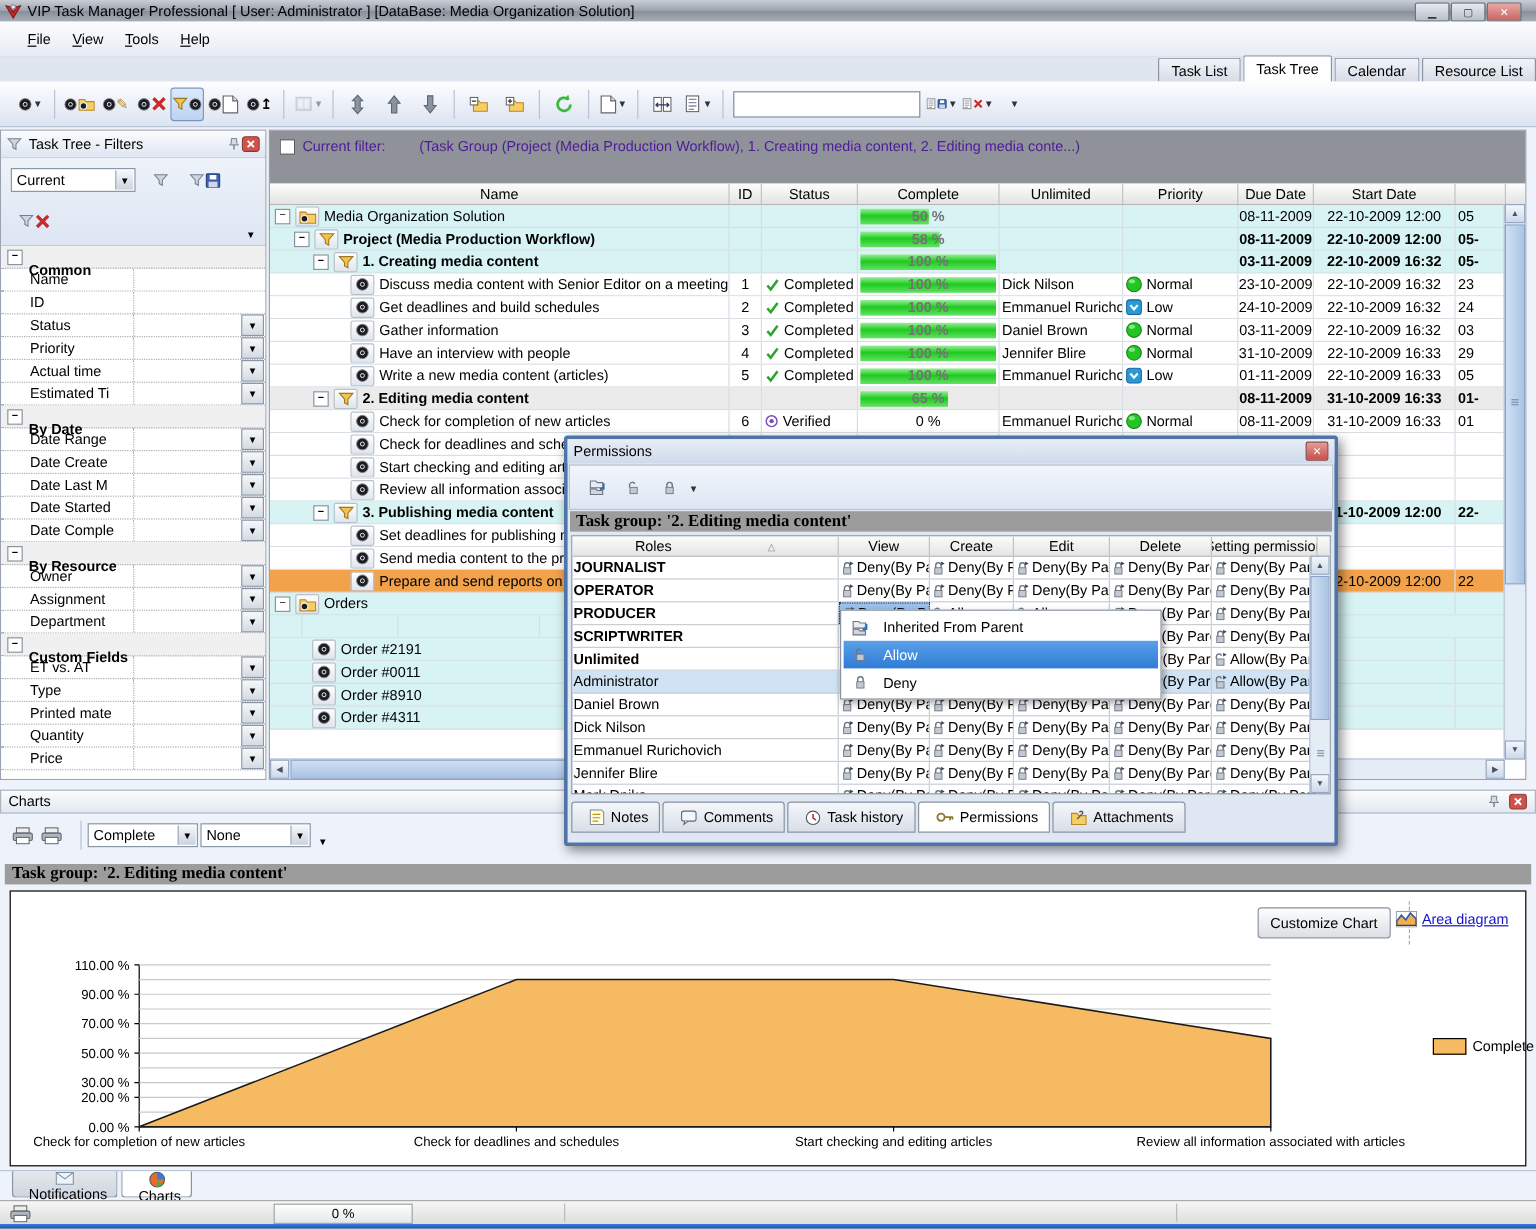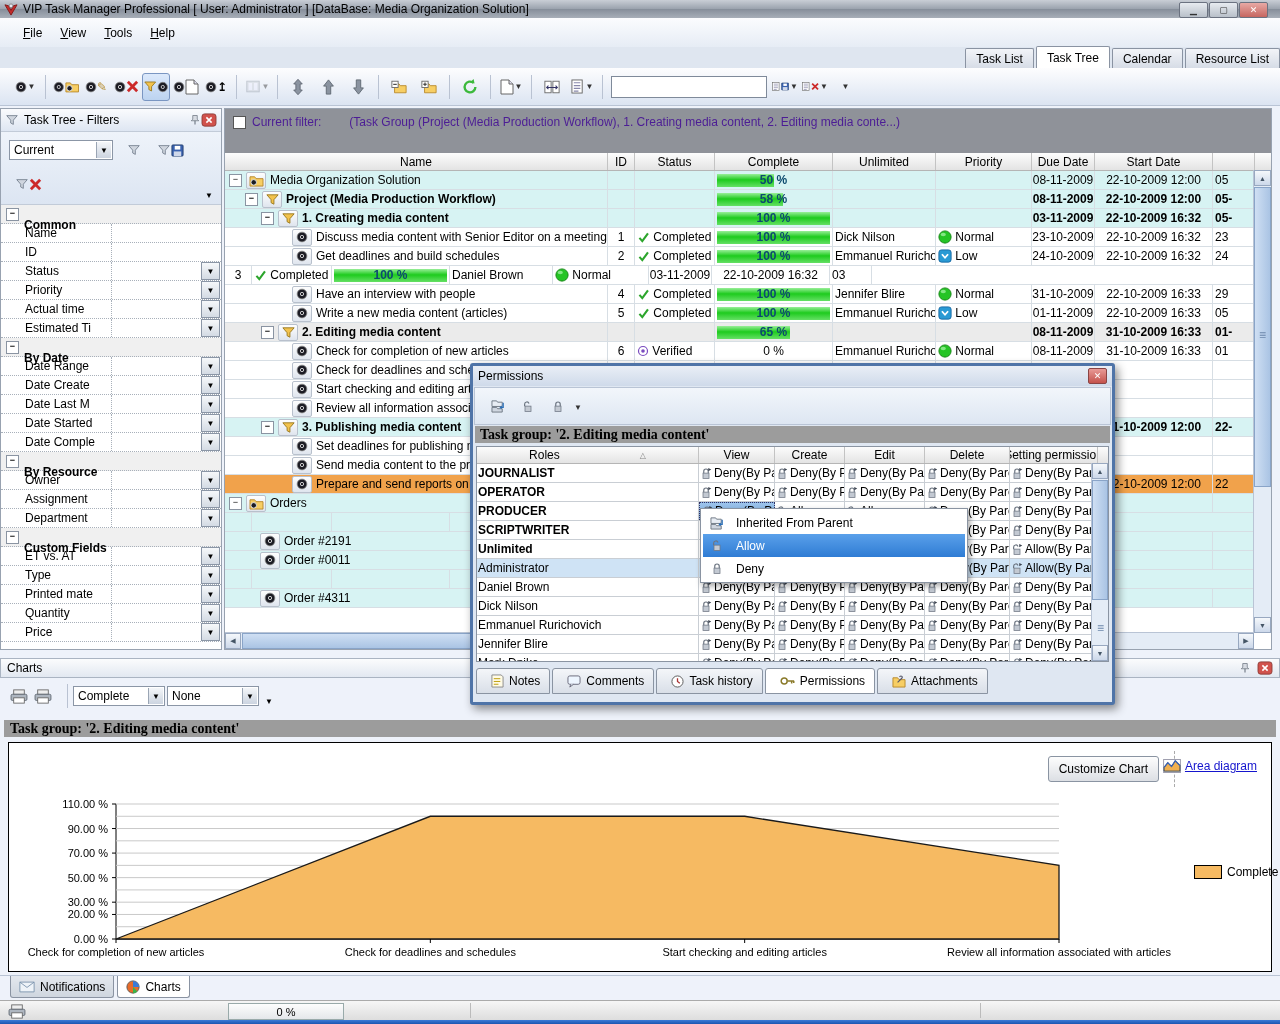--- a/index.html
+++ b/index.html
@@ -79,21 +79,21 @@
   .bg-orange{background:#f1a24b;}
   .grow.b{font-weight:bold;}
   .tree{display:flex;align-items:center;}
   .texp{width:11px;height:11px;border:1px solid #8a94a2;background:#fff;font-size:9px;line-height:9px;
     text-align:center;margin-right:4px;flex:none;}
   .ticon{width:18px;height:15px;border:1px solid #b8c0cc;border-radius:2px;background:linear-gradient(#fefefe,#dfe5ee);
     display:flex;align-items:center;justify-content:center;margin-right:4px;flex:none;}
   .cbar{position:relative;width:100%;height:13px;}
   .cbar .fill{position:absolute;left:0;top:0;bottom:0;background:linear-gradient(#98ef98,#1ecb1e 45%,#65e065);}
   .cbar .txt{position:absolute;left:0;right:0;top:0;bottom:0;display:flex;align-items:center;justify-content:center;
-    color:#0c4a6e;font-weight:bold;font-size:12px;}
+    color:#737373;font-weight:bold;font-size:12px;}
   .cbar .txt.zero{color:#000;font-weight:normal;}
   .cent{justify-content:center;}
   
   .vscroll{position:absolute;right:0;top:61px;bottom:16px;width:17px;background:#e4ecf6;border-left:1px solid #b9c4d5;}
   .sbtn{position:absolute;left:0;right:0;height:16px;background:linear-gradient(#f5f8fb,#ccd8ea);
     border:1px solid #98a8c0;box-sizing:border-box;display:flex;align-items:center;justify-content:center;font-size:7px;color:#456;}
   .vthumb{position:absolute;left:0;right:0;top:17px;height:300px;background:linear-gradient(90deg,#cfdff3,#aac4e4);
     border:1px solid #89a4c8;box-sizing:border-box;}
   .vthumb:after{content:"≡";position:absolute;left:4px;top:140px;color:#6c87ab;}
   .hscroll{position:absolute;left:0;bottom:0;right:17px;height:16px;background:#e4ecf6;border-top:1px solid #b9c4d5;}
@@ -112,21 +112,21 @@
   #chdash{position:absolute;right:96px;top:8px;bottom:190px;border-left:1px dashed #aaa;height:36px;}
   #arealink{position:absolute;right:14px;top:16px;display:flex;align-items:center;color:#1515cd;}
   #arealink span{text-decoration:underline;margin-left:4px;}
   .xlab{position:absolute;transform:translateX(-50%);top:203px;font-size:11px;white-space:nowrap;}
   #legend{position:absolute;left:1185px;top:122px;display:flex;align-items:center;}
   #legend .sw{width:26px;height:12px;background:#f6ba62;border:1px solid #000;margin-right:5px;}
   
   #btabs{position:absolute;left:0;top:975px;width:1280px;height:25px;background:#eef2fa;border-top:1px solid #b9c4d5;
     display:flex;align-items:flex-start;padding-left:10px;}
   .btab{height:21px;padding:0 8px;border:1px solid #8a93a2;border-top:none;margin-right:3px;border-radius:0 0 3px 3px;
-    background:linear-gradient(#e4e8ee,#cfd6df);display:flex;align-items:center;}
+    background:linear-gradient(#e4e8ee,#cfd6df);display:flex;align-items:center;flex-direction:column;}
   .btab.active{background:#fff;}
   .btab .bl{margin-left:5px;}
   #statusbar{position:absolute;left:0;top:1000px;width:1280px;height:20px;
     background:linear-gradient(#f6f6f6,#dcdcdc);border-top:1px solid #aaa;display:flex;align-items:center;}
   #progress{position:absolute;left:228px;top:2px;width:114px;height:15px;border:1px solid #9aa;
     background:linear-gradient(#fdfdfd,#e4e7ea);display:flex;align-items:center;justify-content:center;font-size:11px;}
   .ssep{position:absolute;top:2px;height:15px;border-left:1px solid #bbb;}
   #bluestrip{position:absolute;left:0;top:1020px;width:1280px;height:4px;background:linear-gradient(#3a7bd8,#1c55b0);}
   
   #dialog{position:absolute;left:470px;top:363px;width:645px;height:342px;background:#dfe7f2;
@@ -684,20 +684,30 @@
                 <path d="M4.5 6l3.5 4 3.5-4" fill="none" stroke="#fff" stroke-width="2"></path>
               </svg>
             </span>
             <span>&nbsp;Low</span>
           </div>
           <div class="gcell cent" style="width: 63px;">24-10-2009</div>
           <div class="gcell cent" style="width: 118px;">22-10-2009 16:32</div>
           <div class="gcell" style="width: 42px;">24</div>
         </div>
         <div class="grow bg-white">
+          <div class="gcell tree" style="width: 383px; padding-left: 52px;">
+            <span style="width: 15px; flex: 0 0 auto;"></span>
+            <span class="ticon">
+              <svg width="12" height="12" viewBox="0 0 16 16">
+                <circle cx="8" cy="8" r="6.5" fill="#1c1c24" stroke="#888"></circle>
+                <circle cx="8" cy="8" r="2.2" fill="none" stroke="#fff"></circle>
+              </svg>
+            </span>
+            <span>Gather information</span>
+          </div>
           <div class="gcell cent" style="width: 27px;">3</div>
           <div class="gcell" style="width: 80px;">
             <span>
               <svg width="13" height="13" viewBox="0 0 16 16">
                 <path d="M3 8.5l3.5 4L13.5 3" fill="none" stroke="#2ca52c" stroke-width="2.6"></path>
               </svg>
             </span>
             <span>&nbsp;Completed</span>
           </div>
           <div class="gcell" style="width: 118px;">
@@ -1067,20 +1077,30 @@
           <div class="gcell cent" style="width: 27px;"></div>
           <div class="gcell" style="width: 80px;"></div>
           <div class="gcell" style="width: 118px;"></div>
           <div class="gcell" style="width: 103px;"></div>
           <div class="gcell" style="width: 96px;"></div>
           <div class="gcell cent" style="width: 63px;"></div>
           <div class="gcell cent" style="width: 118px;"></div>
           <div class="gcell" style="width: 42px;"></div>
         </div>
         <div class="grow bg-cyan">
+          <div class="gcell tree" style="width: 383px; padding-left: 20px;">
+            <span style="width: 15px; flex: 0 0 auto;"></span>
+            <span class="ticon">
+              <svg width="12" height="12" viewBox="0 0 16 16">
+                <circle cx="8" cy="8" r="6.5" fill="#1c1c24" stroke="#888"></circle>
+                <circle cx="8" cy="8" r="2.2" fill="none" stroke="#fff"></circle>
+              </svg>
+            </span>
+            <span>Order #8910</span>
+          </div>
           <div class="gcell cent" style="width: 27px;"></div>
           <div class="gcell" style="width: 80px;"></div>
           <div class="gcell" style="width: 118px;"></div>
           <div class="gcell" style="width: 103px;"></div>
           <div class="gcell" style="width: 96px;"></div>
           <div class="gcell cent" style="width: 63px;"></div>
           <div class="gcell cent" style="width: 118px;"></div>
           <div class="gcell" style="width: 42px;"></div>
         </div>
         <div class="grow bg-cyan">

